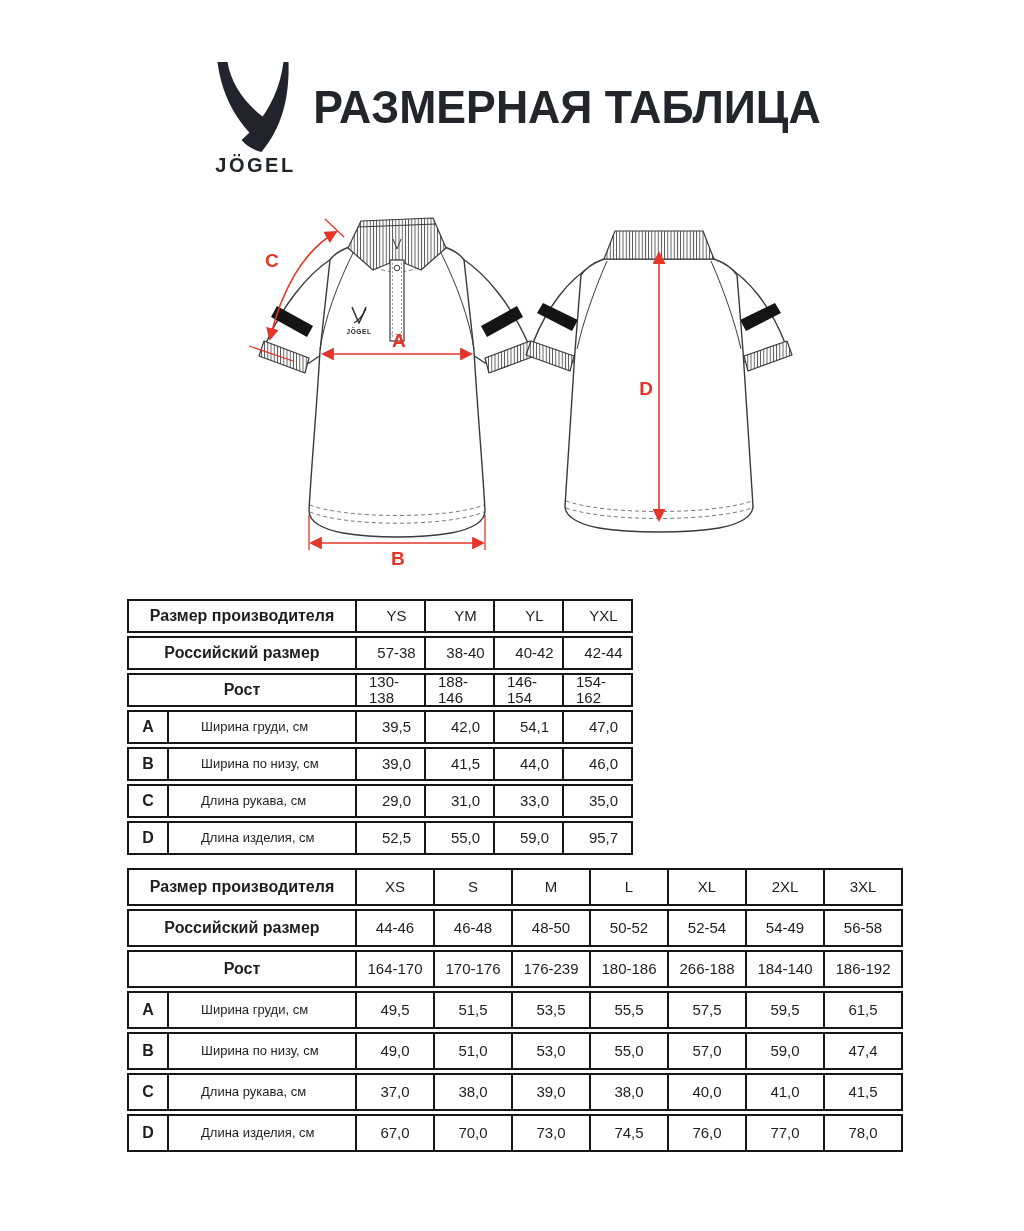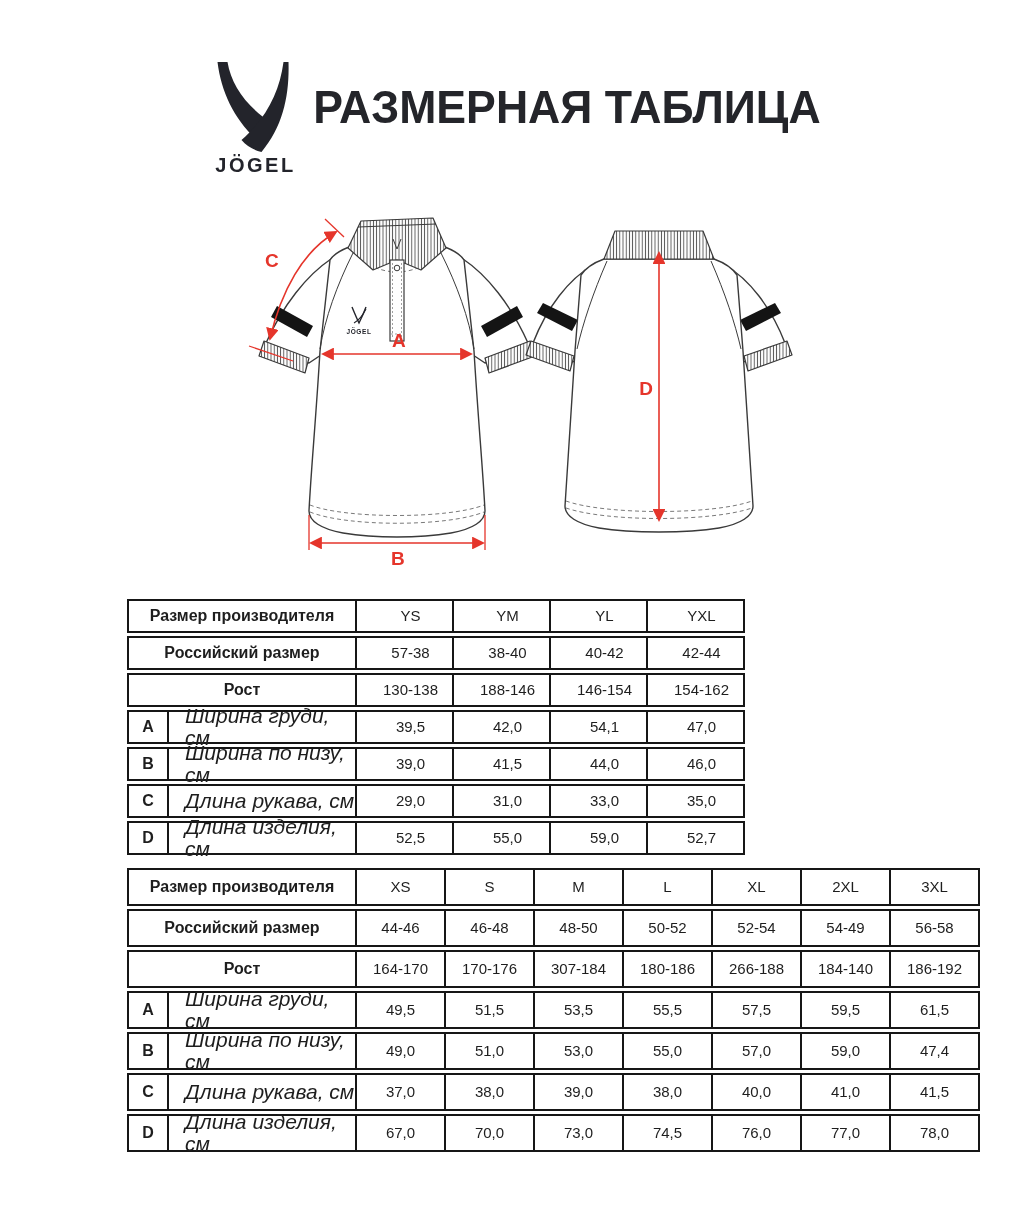--- a/index.html
+++ b/index.html
@@ -15,23 +15,23 @@
   
   .tbl{position:absolute;left:127px;display:flex;flex-direction:column;gap:3px;}
   #t0{top:599px;} #t1{top:868px;}
   #t0 .row{height:34px;} #t1 .row{height:38px;}
   .row{display:flex;}
   .cell{box-sizing:border-box;border:2px solid #161616;background:#fff;
         display:flex;align-items:center;justify-content:center;line-height:1.05;}
   .row .cell + .cell{border-left:none;}
   .c-lab{width:230px;font-weight:700;font-size:16px;}
   .c-let{width:42px;font-weight:700;font-size:16px;}
-  .c-lbl{width:188px;justify-content:flex-start;padding-left:16px;font-size:21px;font-style:italic;}
+  .c-lbl{width:188px;justify-content:flex-start;padding-left:32px;font-size:13px;}
   .c-val{font-size:15px;}
-  #t0 .c-val{width:97px;padding-left:12px;} #t1 .c-val{width:89px;}
+  #t0 .c-val{width:69px;padding-left:12px;} #t1 .c-val{width:78px;}
   
   .ol{fill:#fff;stroke:#3a3a3a;stroke-width:1.4;stroke-linejoin:round;}
   .ln{fill:none;stroke:#3a3a3a;stroke-width:1;}
   .dash{fill:none;stroke:#6a6a6a;stroke-width:.9;stroke-dasharray:4 3;}
   .rib{stroke:#3a3a3a;stroke-width:1.2;stroke-linejoin:round;}
   .blk{fill:#141414;stroke:none;}
   .red{stroke:#e5352b;stroke-width:1.6;fill:none;}
   .redthin{stroke:#e5352b;stroke-width:1.3;fill:none;}
   .dim{fill:#e5352b;font-size:19px;font-weight:700;}
 </style>
@@ -186,21 +186,21 @@
         <div class="cell c-val">31,0</div>
         <div class="cell c-val">33,0</div>
         <div class="cell c-val">35,0</div>
       </div>
       <div class="row">
         <div class="cell c-let">D</div>
         <div class="cell c-lbl">Длина изделия, см</div>
         <div class="cell c-val">52,5</div>
         <div class="cell c-val">55,0</div>
         <div class="cell c-val">59,0</div>
-        <div class="cell c-val">52,7</div>
+        <div class="cell c-val">95,7</div>
       </div>
     </div>
 
   <div class="tbl" id="t1">
       <div class="row">
         <div class="cell c-lab">Размер производителя</div>
         <div class="cell c-val">XS</div>
         <div class="cell c-val">S</div>
         <div class="cell c-val">M</div>
         <div class="cell c-val">L</div>
@@ -215,21 +215,21 @@
         <div class="cell c-val">48-50</div>
         <div class="cell c-val">50-52</div>
         <div class="cell c-val">52-54</div>
         <div class="cell c-val">54-49</div>
         <div class="cell c-val">56-58</div>
       </div>
       <div class="row">
         <div class="cell c-lab">Рост</div>
         <div class="cell c-val">164-170</div>
         <div class="cell c-val">170-176</div>
-        <div class="cell c-val">307-184</div>
+        <div class="cell c-val">176-239</div>
         <div class="cell c-val">180-186</div>
         <div class="cell c-val">266-188</div>
         <div class="cell c-val">184-140</div>
         <div class="cell c-val">186-192</div>
       </div>
       <div class="row">
         <div class="cell c-let">A</div>
         <div class="cell c-lbl">Ширина груди, см</div>
         <div class="cell c-val">49,5</div>
         <div class="cell c-val">51,5</div>

